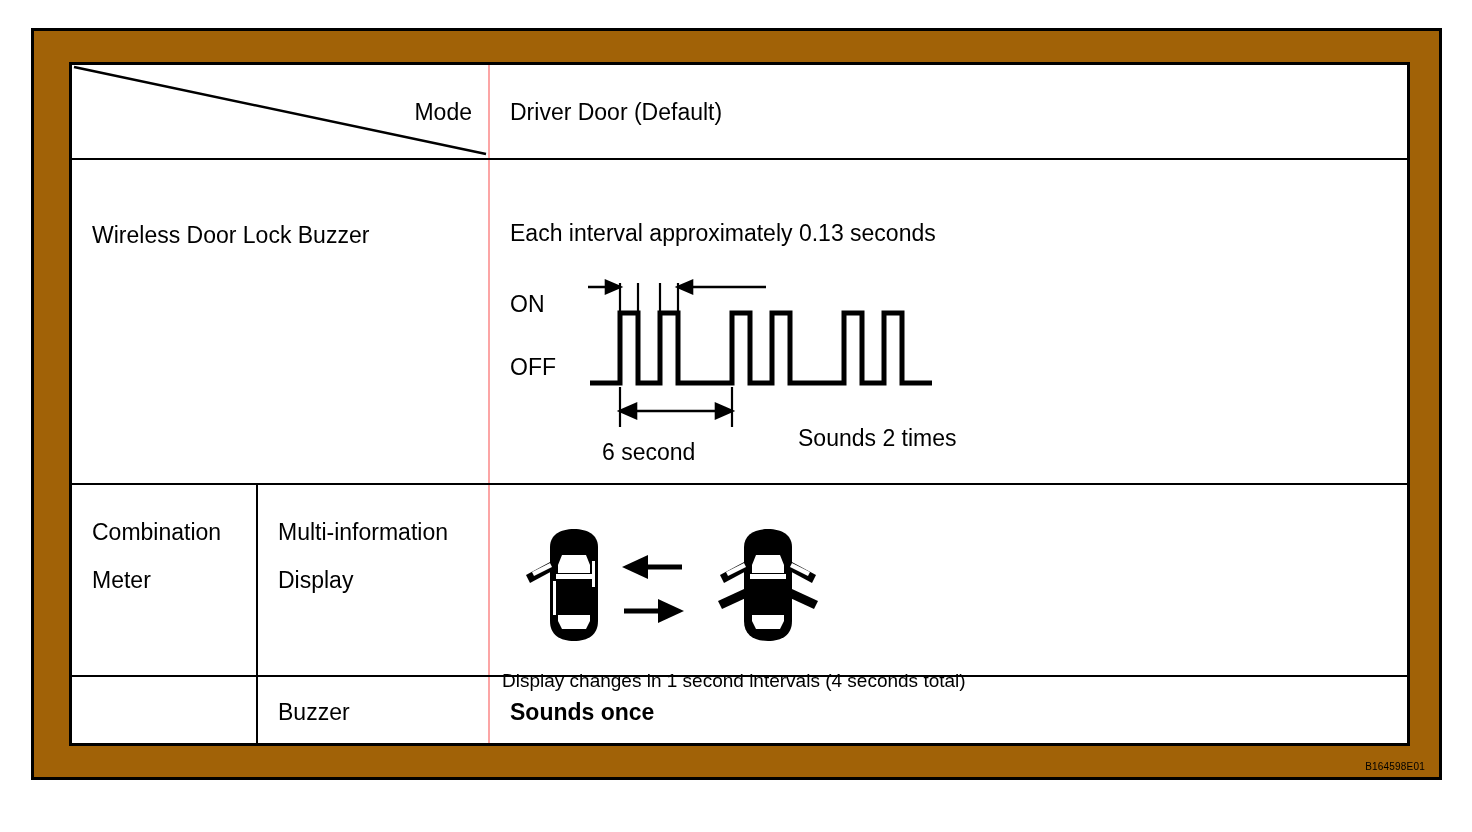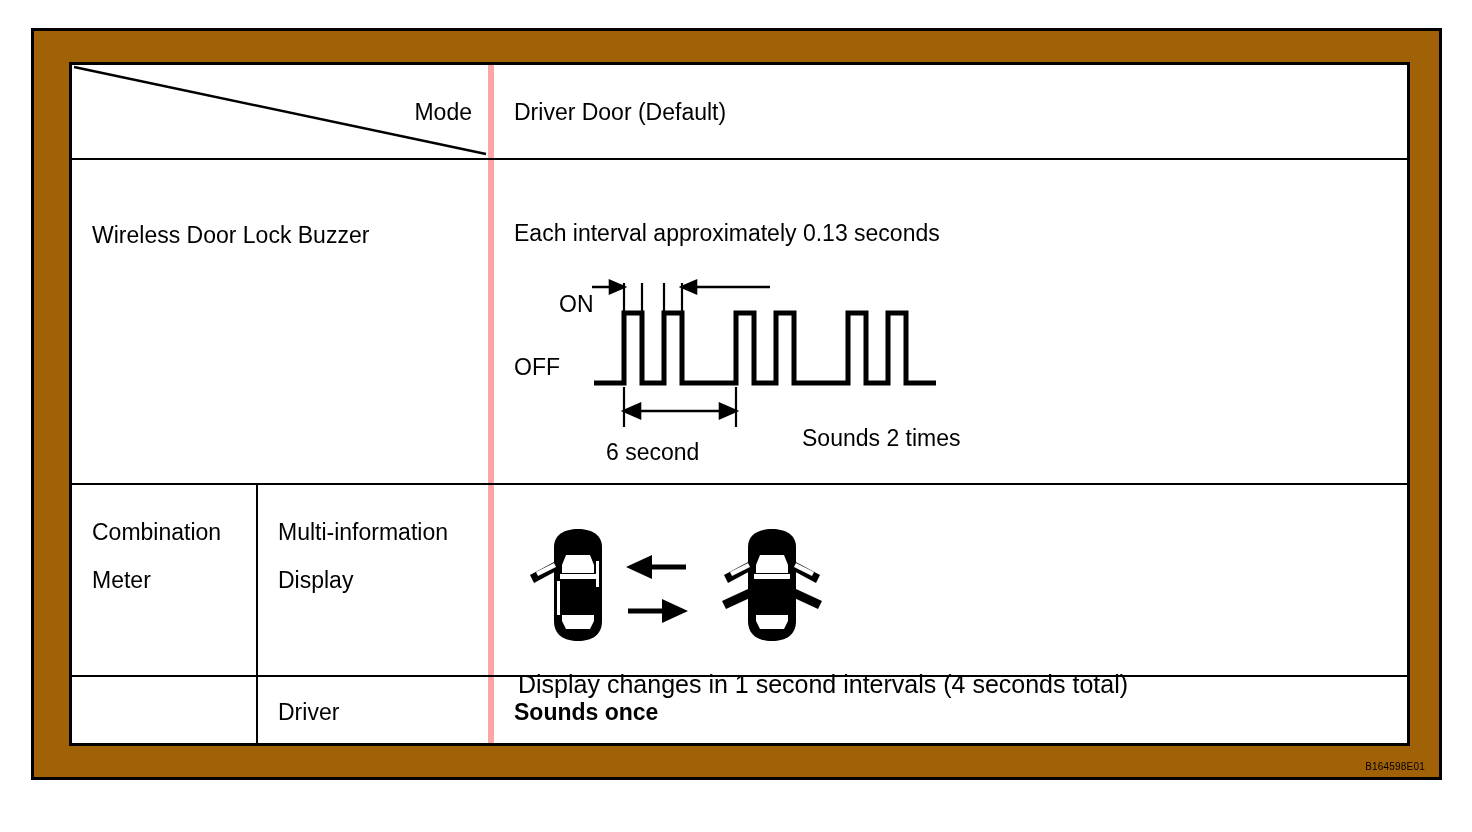--- a/index.html
+++ b/index.html
@@ -90,21 +90,21 @@
     width: 150px;
     box-sizing: border-box;
   }
   .c-value {
     position: absolute;
     left: 416px;
     right: 0;
     top: 0;
     bottom: 0;
     box-sizing: border-box;
-    border-left: 6px solid #fca5a5;
+    border-left: 2px solid #fca5a5;
   }
 
   .pad-text {
     position: absolute;
     left: 20px;
     font-size: 23px;
     line-height: 30px;
     white-space: nowrap;
   }
 
@@ -148,21 +148,21 @@
     left: 12px;
     top: 0;
     width: 80px;
     height: 175px;
   }
   .onoff {
     position: absolute;
     left: 0;
     font-size: 23px;
   }
-  #lbl-on  { top: 26px; margin-left: 45px; }
+  #lbl-on  { top: 26px; }
   #lbl-off { top: 89px; }
   #waveform-svg {
     position: absolute;
     left: 90px;
     top: 0;
   }
   #one-second-text {
     position: absolute;
     left: 104px;
     top: 174px;
@@ -182,23 +182,23 @@
   #mid-label { top: 32px; }
   #mid-label2 { top: 80px; }
 
   #car-figure {
     position: absolute;
     left: 22px;
     top: 40px;
   }
   #display-note {
     position: absolute;
-    left: 24px;
+    left: 12px;
     top: 185px;
-    font-size: 25px;
+    font-size: 19px;
     white-space: nowrap;
   }
 
   
   #bzr2-sub { top: 20px; }
   #bzr2-val { top: 20px; font-weight: bold; }
 </style>
 </head>
 <body>
 
@@ -353,21 +353,21 @@
           </svg>
         </div>
 
         <div id="display-note">Display changes in 1 second intervals (4 seconds total)</div>
       </div>
     </div>
 
     <div class="trow" id="row-bzr2">
       <div class="c-group"></div>
       <div class="c-sublabel">
-        <div class="pad-text" id="bzr2-sub">Driver</div>
+        <div class="pad-text" id="bzr2-sub">Buzzer</div>
       </div>
       <div class="c-value">
         <div class="pad-text" id="bzr2-val">Sounds once</div>
       </div>
     </div>
 
   </div>
 
   <div id="figure-id">B164598E01</div>
 </div>

